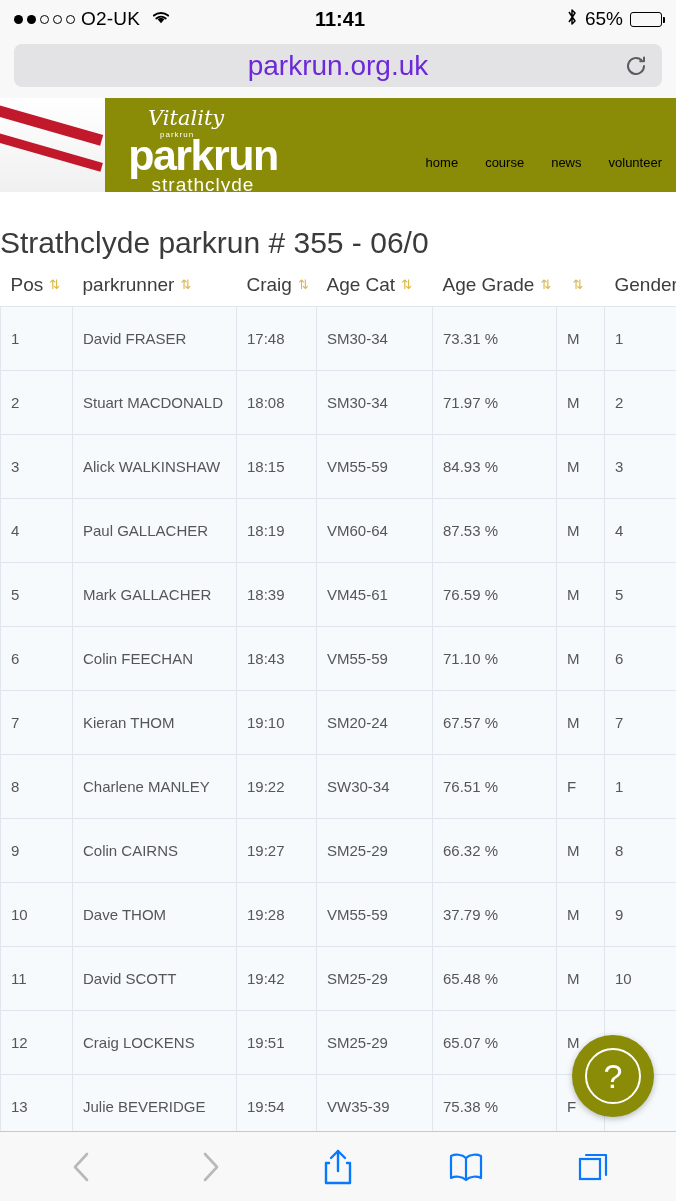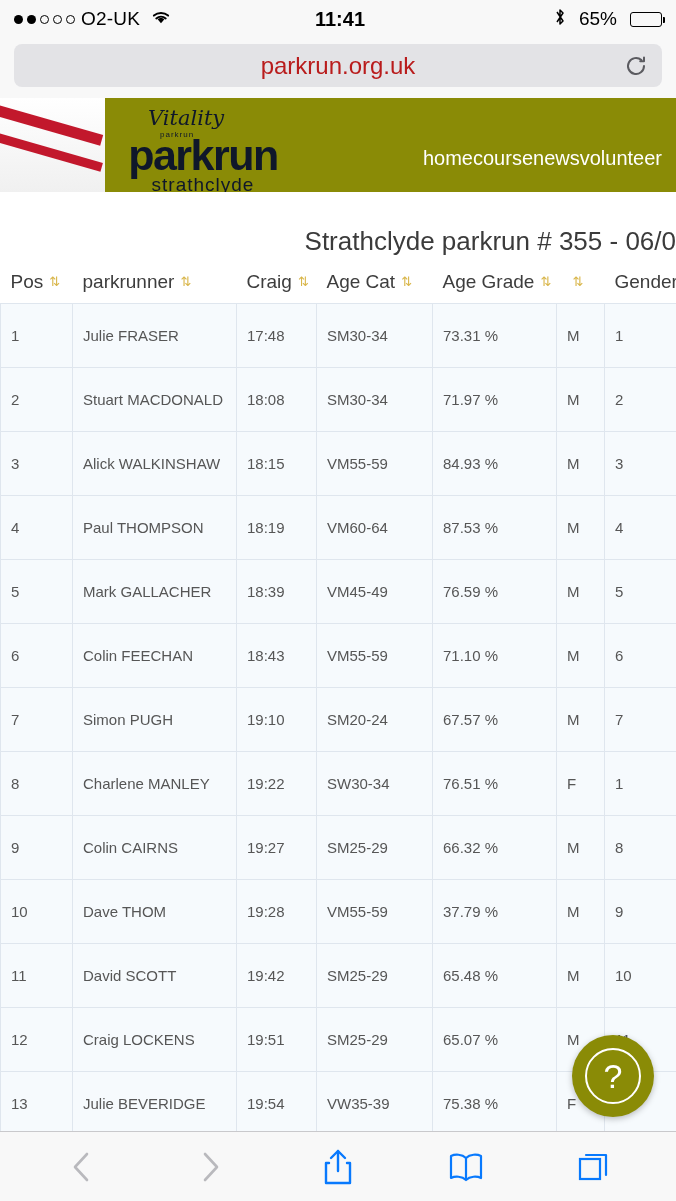--- a/index.html
+++ b/index.html
@@ -42,21 +42,21 @@
     left: 4px; right: 0;
     text-align: center;
     font-size: 20px;
     font-weight: bold;
     pointer-events: none;
   }
   .status-right {
     margin-left: auto;
     display: flex;
     align-items: center;
-    gap: 13px;
+    gap: 7px;
     font-size: 19px;
     z-index: 2;
   }
   .battery-pct { font-size: 19px; }
   .battery {
     width: 32px; height: 15px;
     border: 1.4px solid #000;
     border-radius: 3px;
     position: relative;
     padding: 1.5px;
@@ -80,22 +80,22 @@
   .addressbar {
     height: 43px;
     background: #e3e3e6;
     border-radius: 8px;
     display: flex;
     align-items: center;
     justify-content: center;
     position: relative;
   }
   .url {
-    font-size: 24px;
-    color: #b91c1c;
+    font-size: 28px;
+    color: #6d28d9;
   }
   .reload {
     position: absolute;
     right: 14px;
     top: 50%;
     transform: translateY(-50%);
     width: 24px; height: 24px;
     color: #5b5b60;
   }
 
@@ -126,21 +126,21 @@
     position: absolute;
     background: #c2182c;
     transform-origin: left center;
   }
   .fold-s1 { left: -6px; top: 6px; width: 112px; height: 11px; transform: rotate(16deg); }
   .fold-s2 { left: -6px; top: 34px; width: 112px; height: 9px; transform: rotate(16deg); }
   .banner-logo {
     position: absolute;
     left: 108px;
     top: 10px;
-    color: #0f172a;
+    color: #ffffff;
     width: 190px;
     text-align: center;
   }
   .logo-vitality {
     font-family: "DejaVu Serif", serif;
     font-style: italic;
     font-size: 21px;
     line-height: 1;
     margin-left: 40px;
     text-align: left;
@@ -162,31 +162,31 @@
   .logo-place {
     font-size: 19px;
     letter-spacing: 1px;
     margin-top: -2px;
   }
   .banner-nav {
     position: absolute;
     right: 14px;
     bottom: 22px;
     display: flex;
-    font-size: 20px;
-    color: #ffffff;
+    gap: 27px;
+    font-size: 13px;
+    color: #000000;
   }
   .banner-nav span { cursor: pointer; }
 
   .white-strip { height: 28px; background: #fff; }
 
   .results-title {
-    font-size: 26px;
+    font-size: 30px;
     color: #3b3b3b;
-    text-align: right;
     padding: 6px 0 10px 0;
     white-space: nowrap;
     overflow: hidden;
   }
 
   
   .table-wrap {
     overflow: hidden;
     position: relative;
   }
@@ -371,21 +371,21 @@
             <th><span>Craig</span><span class="sort-ico">⇅</span></th>
             <th><span>Age Cat</span><span class="sort-ico">⇅</span></th>
             <th><span>Age Grade</span><span class="sort-ico">⇅</span></th>
             <th><span></span><span class="sort-ico">⇅</span></th>
             <th><span>Gender Pos</span></th>
           </tr>
         </thead>
         <tbody id="results-body">
             <tr>
               <td>1</td>
-              <td>Julie FRASER</td>
+              <td>David FRASER</td>
               <td>17:48</td>
               <td>SM30-34</td>
               <td>73.31 %</td>
               <td>M</td>
               <td>1</td>
             </tr>
             <tr>
               <td>2</td>
               <td>Stuart MACDONALD</td>
               <td>18:08</td>
@@ -398,48 +398,48 @@
               <td>3</td>
               <td>Alick WALKINSHAW</td>
               <td>18:15</td>
               <td>VM55-59</td>
               <td>84.93 %</td>
               <td>M</td>
               <td>3</td>
             </tr>
             <tr>
               <td>4</td>
-              <td>Paul THOMPSON</td>
+              <td>Paul GALLACHER</td>
               <td>18:19</td>
               <td>VM60-64</td>
               <td>87.53 %</td>
               <td>M</td>
               <td>4</td>
             </tr>
             <tr>
               <td>5</td>
               <td>Mark GALLACHER</td>
               <td>18:39</td>
-              <td>VM45-49</td>
+              <td>VM45-61</td>
               <td>76.59 %</td>
               <td>M</td>
               <td>5</td>
             </tr>
             <tr>
               <td>6</td>
               <td>Colin FEECHAN</td>
               <td>18:43</td>
               <td>VM55-59</td>
               <td>71.10 %</td>
               <td>M</td>
               <td>6</td>
             </tr>
             <tr>
               <td>7</td>
-              <td>Simon PUGH</td>
+              <td>Kieran THOM</td>
               <td>19:10</td>
               <td>SM20-24</td>
               <td>67.57 %</td>
               <td>M</td>
               <td>7</td>
             </tr>
             <tr>
               <td>8</td>
               <td>Charlene MANLEY</td>
               <td>19:22</td>

